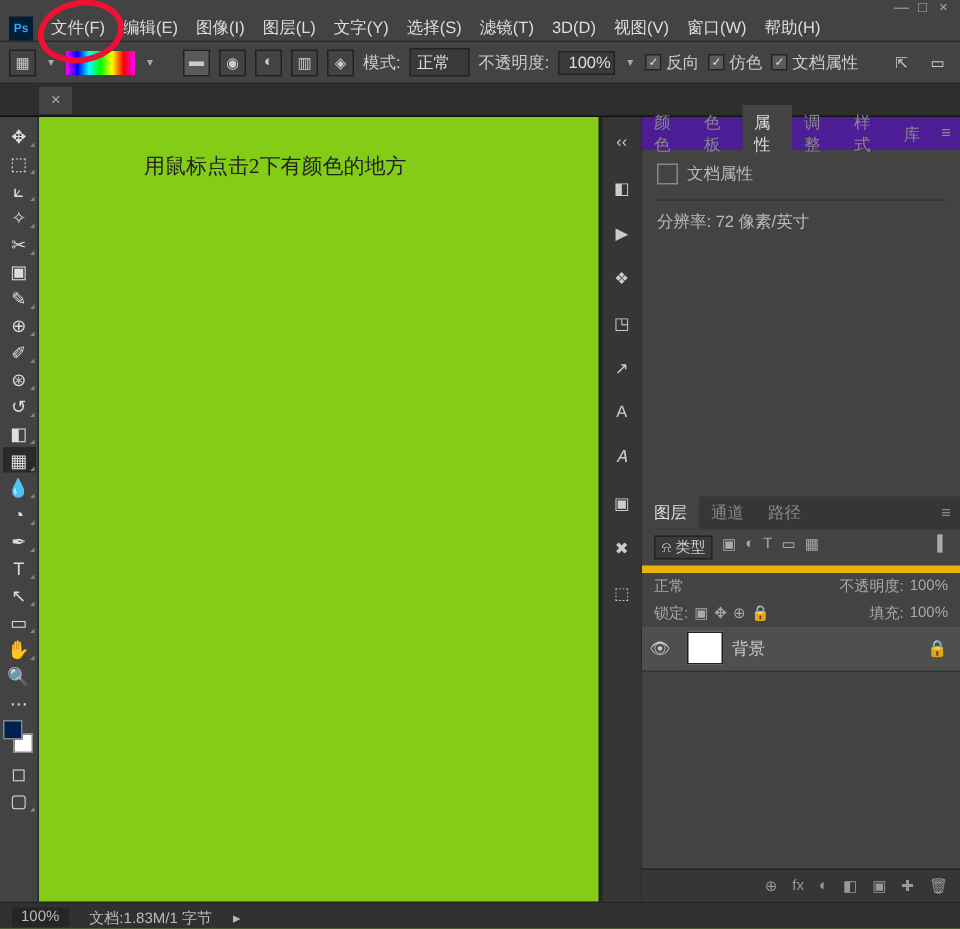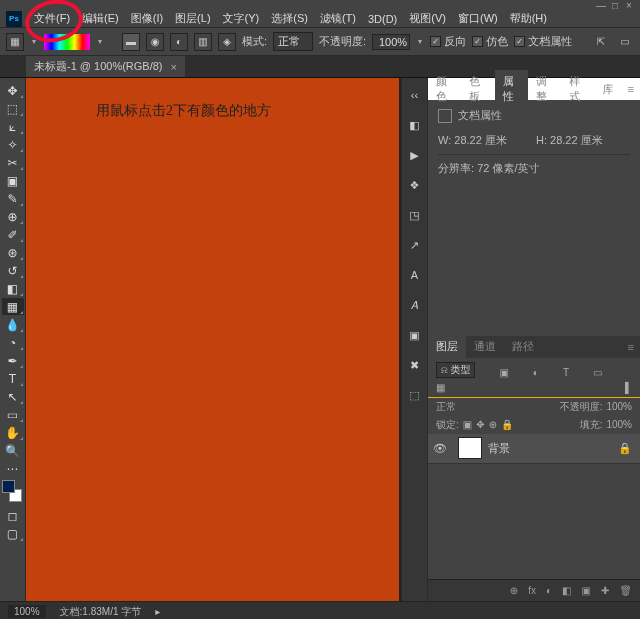--- a/index.html
+++ b/index.html
@@ -25,39 +25,39 @@
 .tab .x{color:#aaa;cursor:pointer}
 .main{display:flex;height:523px}
 .tools{width:26px;background:#434343;border-right:1px solid #2a2a2a;display:flex;flex-direction:column;align-items:center;padding-top:4px;gap:1px}
 .tool{width:22px;height:17px;display:flex;align-items:center;justify-content:center;color:#ddd;font-size:12px;cursor:pointer;position:relative}
 .tool.active{background:#2a2a2a}
 .tool .tri{position:absolute;bottom:1px;right:1px;width:0;height:0;border-left:3px solid transparent;border-bottom:3px solid #888}
 .swatches{width:22px;height:22px;position:relative;margin-top:2px}
 .sw-b{position:absolute;bottom:0;right:2px;width:13px;height:13px;background:#fff;border:1px solid #888}
 .sw-f{position:absolute;top:0;left:0;width:13px;height:13px;background:#002050;border:1px solid #888}
 .canvas-area{flex:1;background:#222;position:relative;overflow:hidden}
-.canvas{background:#c2410c;position:absolute;left:0;top:0;width:373px;height:535px}
+.canvas{background:#84cc16;position:absolute;left:0;top:0;width:373px;height:535px}
 .annot{position:absolute;top:24px;left:70px;color:#222;font-size:14px;font-family:"SimSun"}
 .circle{position:absolute;top:-28px;left:25px;width:58px;height:42px;border:4px solid #e13;border-radius:50%;transform:rotate(-10deg);pointer-events:none;z-index:200}
 .midcol{width:26px;background:#363636;border-left:1px solid #2a2a2a;display:flex;flex-direction:column;align-items:center;padding-top:8px;gap:12px}
 .midcol .mi{width:18px;height:18px;display:flex;align-items:center;justify-content:center;color:#ccc;cursor:pointer}
 .panels{width:213px;background:#434343;display:flex;flex-direction:column;border-left:1px solid #2a2a2a}
-.panel-tabs{height:22px;display:flex;align-items:center;background:#ffffff;font-size:11px;color:#888}
+.panel-tabs{height:22px;display:flex;align-items:center;background:#4c1d95;font-size:11px;color:#888}
 .panel-tab{padding:4px 8px;cursor:pointer}
 .panel-tab.active{background:#434343;color:#ddd}
 .ptopts{margin-left:auto;padding:0 6px;cursor:pointer}
 .prop-body{padding:8px 10px;color:#bbb;font-size:11px;flex:0 0 auto}
 .prop-title{display:flex;align-items:center;gap:6px;margin-bottom:10px}
 .prop-title .doc{width:14px;height:14px;border:1px solid #888}
 .prop-row{display:flex;gap:16px;margin-bottom:6px}
 .prop-row span{min-width:82px}
 .divider{height:1px;background:#333;margin:6px 0}
 .midpanel-gap{flex:1}
 .layers-head{height:22px;display:flex;align-items:center;background:#363636;font-size:11px;color:#888}
-.layers-opts{padding:4px 8px;display:flex;align-items:flex-end;gap:24px;font-size:10px;color:#aaa;border-bottom:1px solid #eab308;flex-wrap:wrap;row-gap:4px}
+.layers-opts{padding:4px 8px;display:flex;align-items:flex-start;gap:6px;font-size:10px;color:#aaa;border-bottom:5px solid #eab308;flex-wrap:wrap;row-gap:4px}
 .layers-opts .sel2{background:#3a3a3a;border:1px solid #222;padding:0 4px;font-size:10px;color:#ccc;cursor:pointer}
 .layers-row2{padding:2px 8px;display:flex;gap:4px;font-size:10px;color:#aaa;align-items:center}
 .layers-list{flex:1;background:#434343;overflow:auto}
 .layer{display:flex;align-items:center;height:30px;background:#4f4f4f;border-bottom:1px solid #333}
 .eye{width:24px;text-align:center;color:#ccc;cursor:pointer}
 .thumb{width:24px;height:22px;background:#fff;border:1px solid #222;margin:0 6px}
 .lock{margin-left:auto;padding:0 8px;color:#999}
 .status{height:20px;background:#313131;display:flex;align-items:center;padding:0 8px;gap:14px;font-size:10px;color:#bbb;border-top:1px solid #222}
 .status .sbox{background:#262626;padding:1px 6px}
 .layer-foot{height:22px;background:#363636;display:flex;align-items:center;justify-content:flex-end;gap:10px;padding:0 8px;color:#999;font-size:10px;border-top:1px solid #222}
@@ -116,21 +116,20 @@
       <div class="box">✓</div>
       <span>文档属性</span>
     </div>
   <div class="spacer"></div>
   <div class="mbtn" style="border:none">⇱</div>
   <div class="mbtn" style="border:none">▭</div>
 </div>
 
 <div class="tabbar">
   <div class="tab">
-    <span>未标题-1 @ 100%(RGB/8)</span>
     <span class="x">×</span>
   </div>
 </div>
 
 <div class="main">
 
   <div class="tools">
     <div class="tool">✥<div class="tri"></div></div>
     <div class="tool">⬚<div class="tri"></div></div>
     <div class="tool">⟀<div class="tri"></div></div>
@@ -190,24 +189,20 @@
       <div class="panel-tab">调整</div>
       <div class="panel-tab">样式</div>
       <div class="panel-tab">库</div>
       <div class="ptopts">≡</div>
     </div>
     <div class="prop-body">
       <div class="prop-title">
         <div class="doc"></div>
         <span>文档属性</span>
       </div>
-      <div class="prop-row">
-        <span><span>W:</span> <span>28.22 厘米</span></span>
-        <span><span>H:</span> <span>28.22 厘米</span></span>
-      </div>
       <div class="divider"></div>
       <div class="prop-row">
         <span><span>分辨率:</span> <span>72 像素/英寸</span></span>
       </div>
     </div>
 
     <div class="midpanel-gap"></div>
 
     <div class="layers-head">
       <div class="panel-tab active">图层</div>

